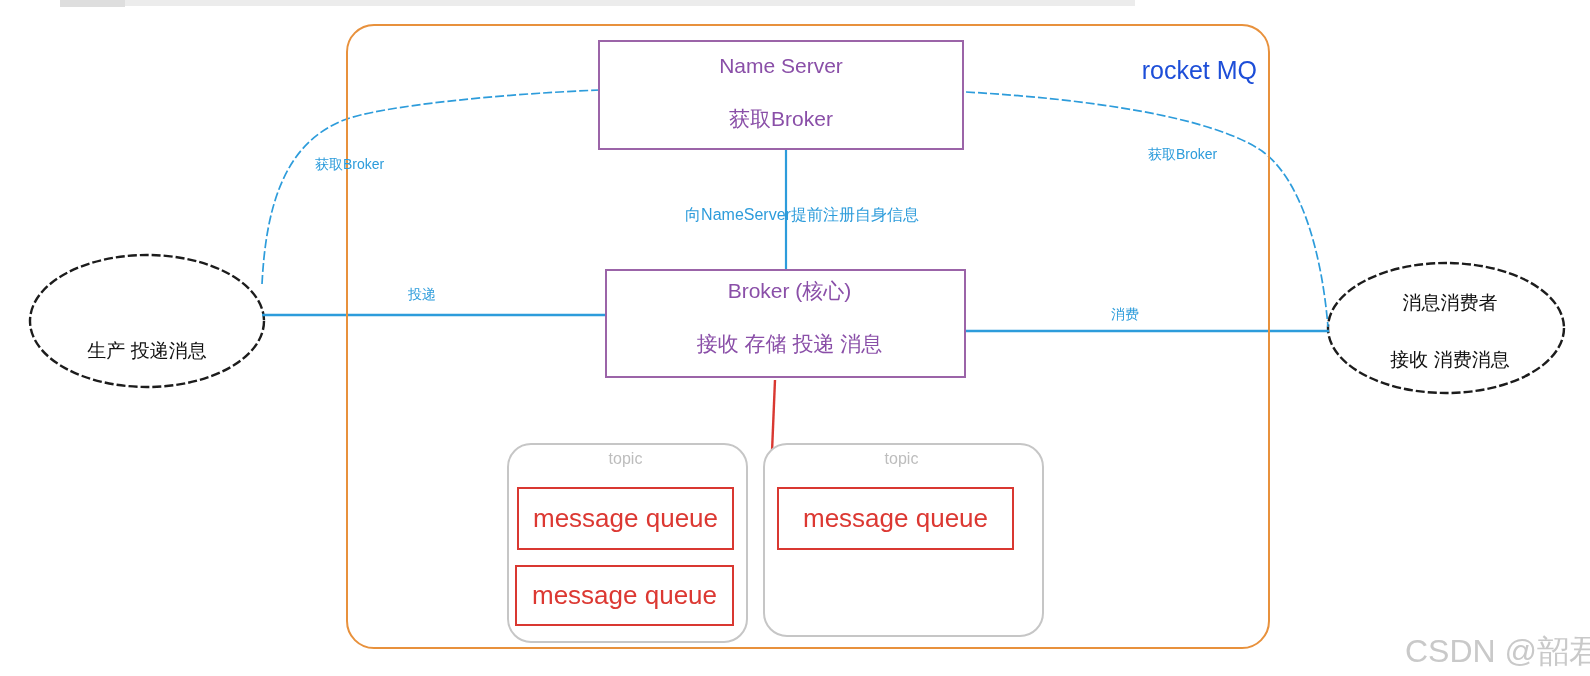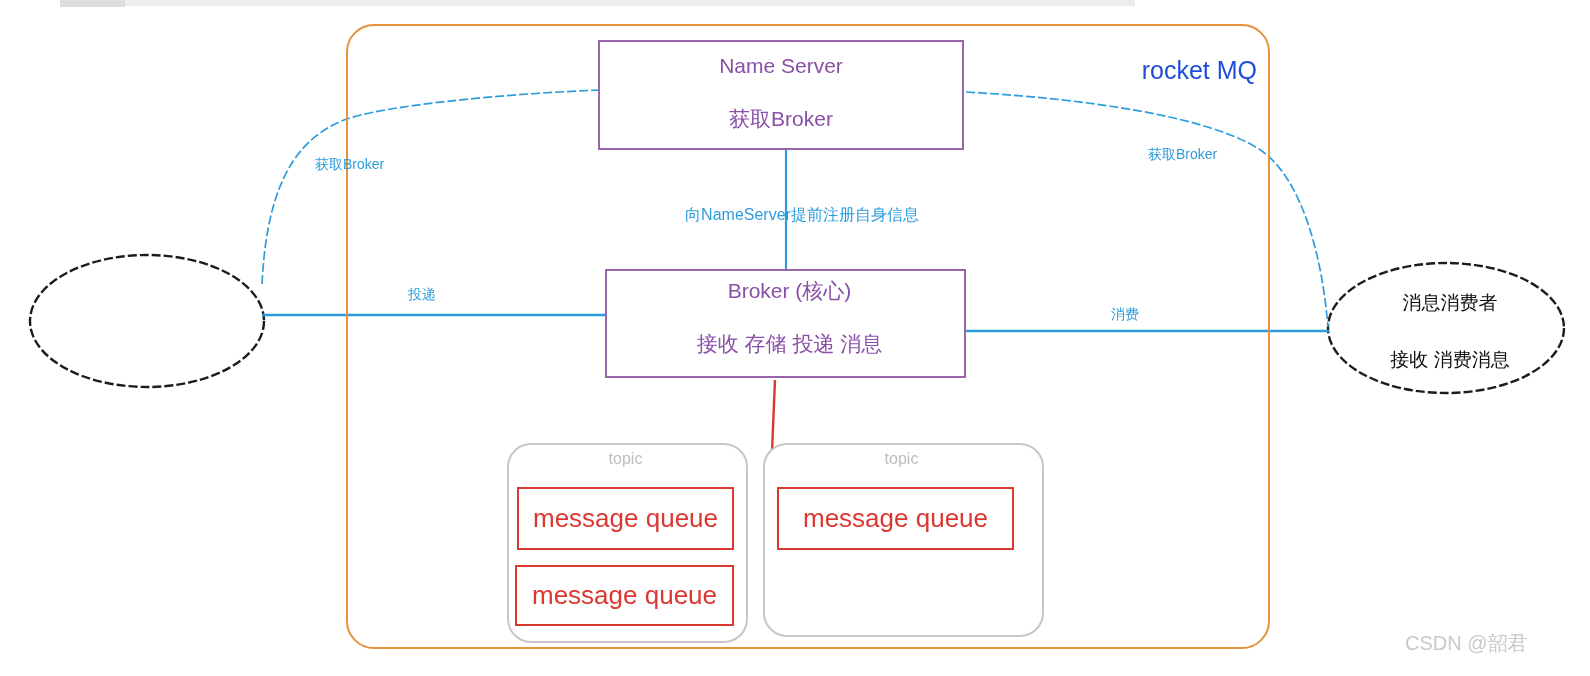--- a/index.html
+++ b/index.html
@@ -62,21 +62,21 @@
     border:2px solid #D93831;background:#ffffff;color:#DC3832;
     font-size:26px;display:flex;align-items:center;justify-content:center;
     white-space:nowrap;box-sizing:border-box;
   }
   .mq-l1{left:517px;top:487px;width:217px;height:63px;}
   .mq-l2{left:515px;top:565px;width:219px;height:61px;}
   .mq-r1{left:777px;top:487px;width:237px;height:63px;}
 
   .watermark{
     left:1405px;top:630px;width:180px;
-    color:#C9C9C9;font-size:20px;white-space:nowrap;
+    color:#C9C9C9;font-size:32px;white-space:nowrap;
   }
 
   svg.lines{left:0;top:0;width:1590px;height:676px;}
 </style>
 </head>
 <body>
 
 <div class="stage">
 
   <div class="abs topstrip"></div>
@@ -113,20 +113,21 @@
     <div class="ln">Broker (核心)</div>
     <div class="ln">接收 存储 投递 消息</div>
   </div>
 
   <div class="abs bluelabel lbl-register">向NameServer提前注册自身信息</div>
   <div class="abs bluelabel lbl-getbroker-left">获取Broker</div>
   <div class="abs bluelabel lbl-getbroker-right">获取Broker</div>
   <div class="abs bluelabel lbl-deliver">投递</div>
   <div class="abs bluelabel lbl-consume">消费</div>
 
+  <div class="abs etext prod2">生产 投递消息</div>
 
   <div class="abs etext cons1">消息消费者</div>
   <div class="abs etext cons2">接收 消费消息</div>
 
   <div class="abs topicbox topic-left"></div>
   <div class="abs topiclabel tl-left">topic</div>
   <div class="abs topicbox topic-right"></div>
   <div class="abs topiclabel tl-right">topic</div>
 
   <div class="abs mq mq-l1">

